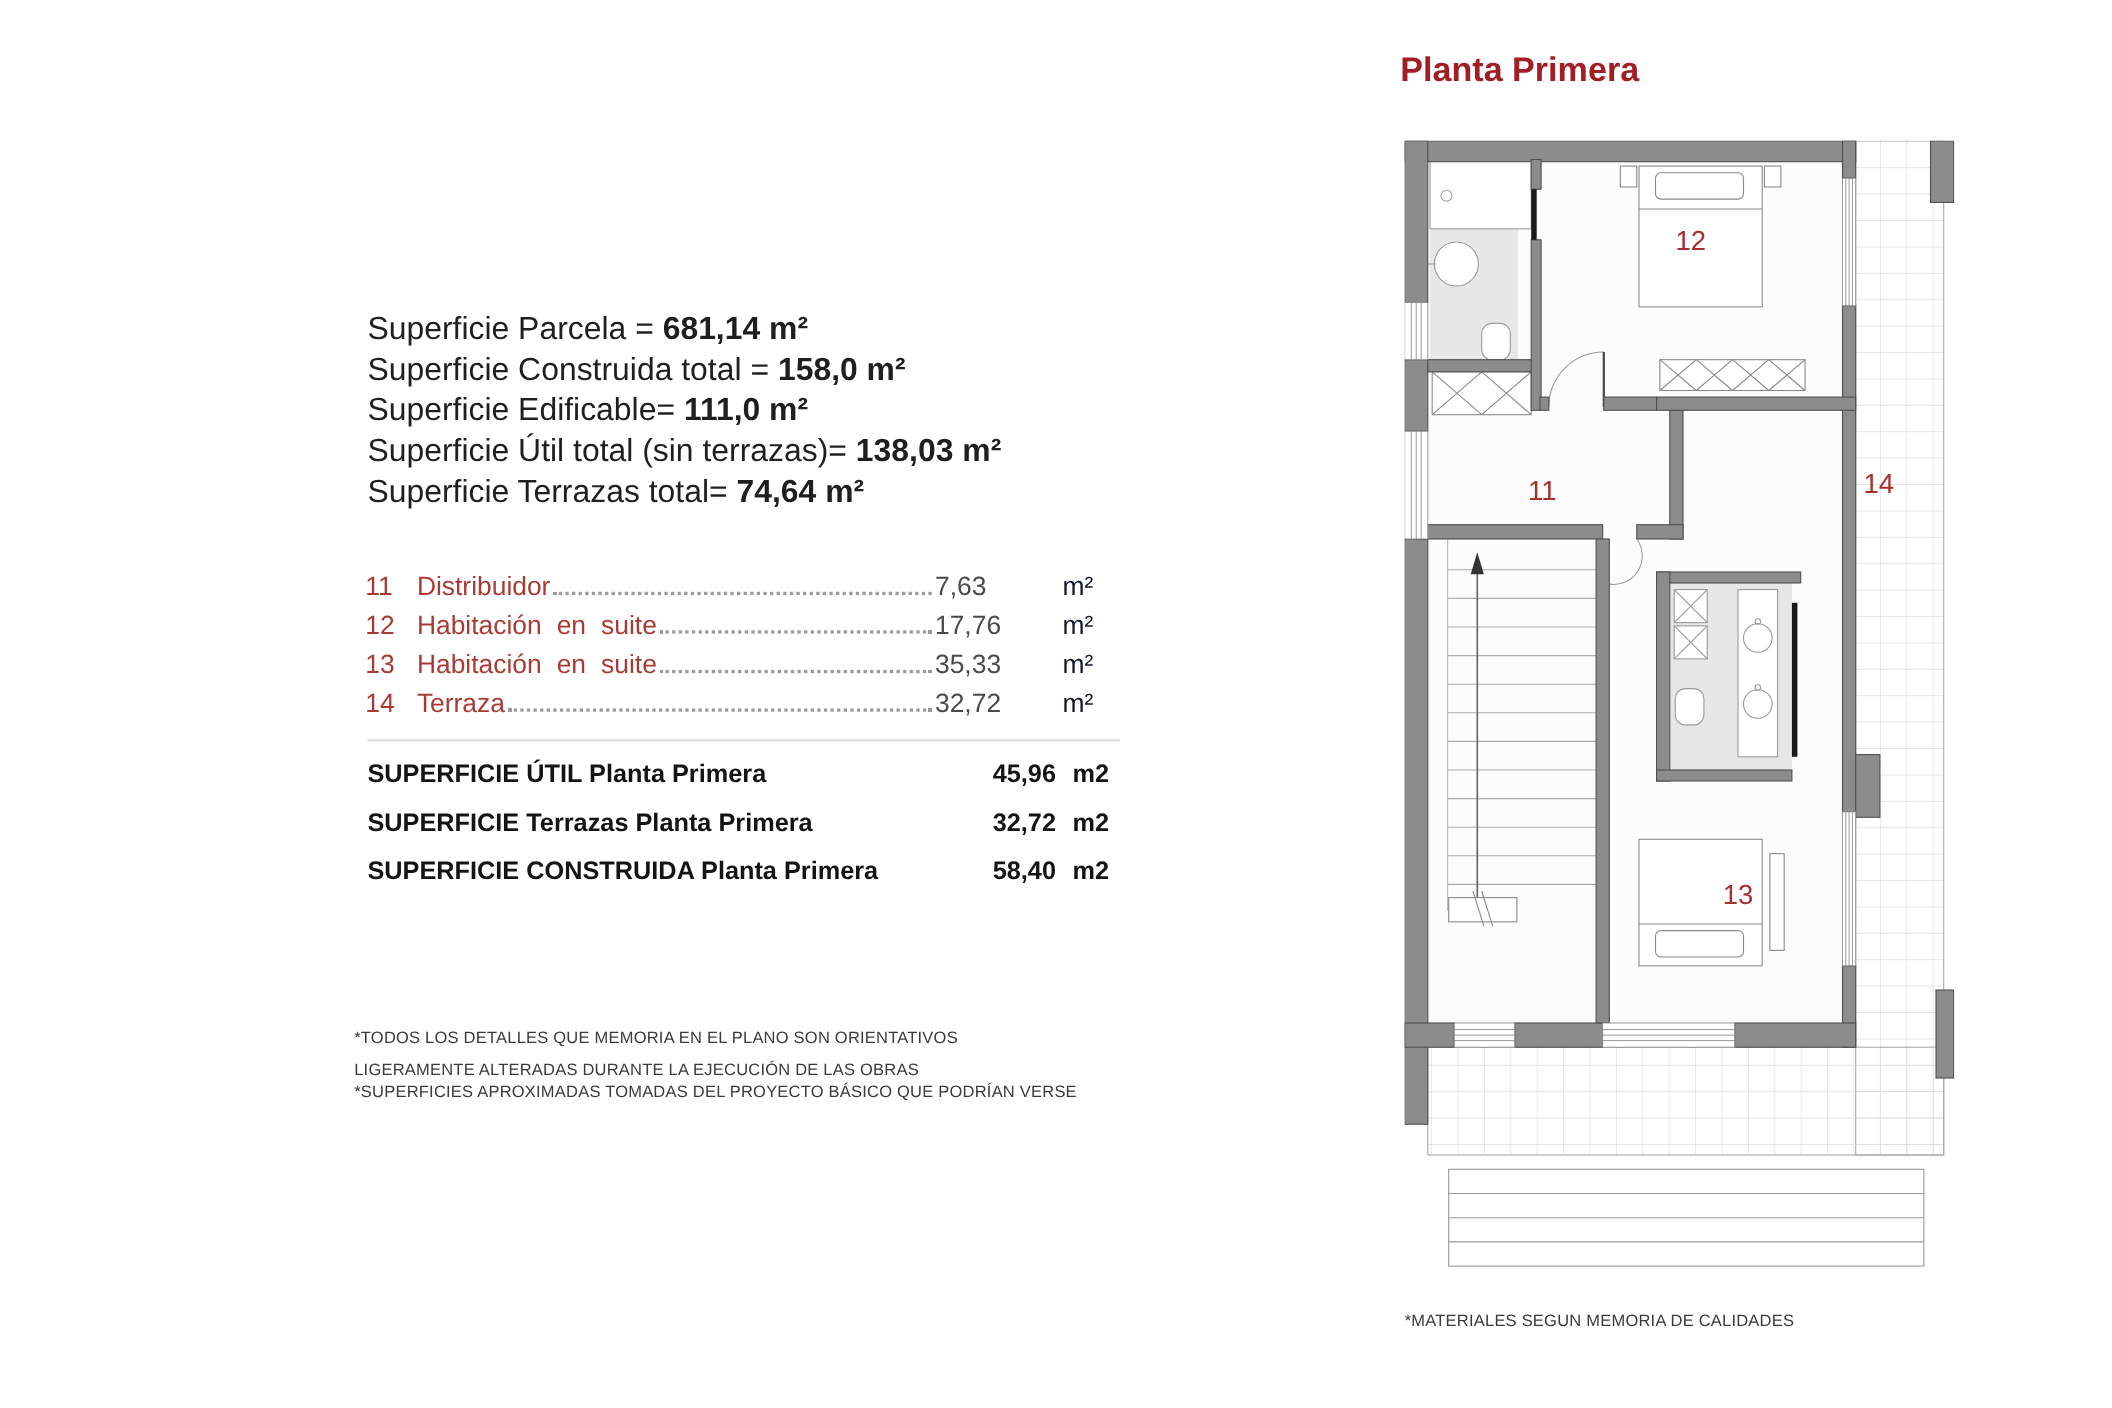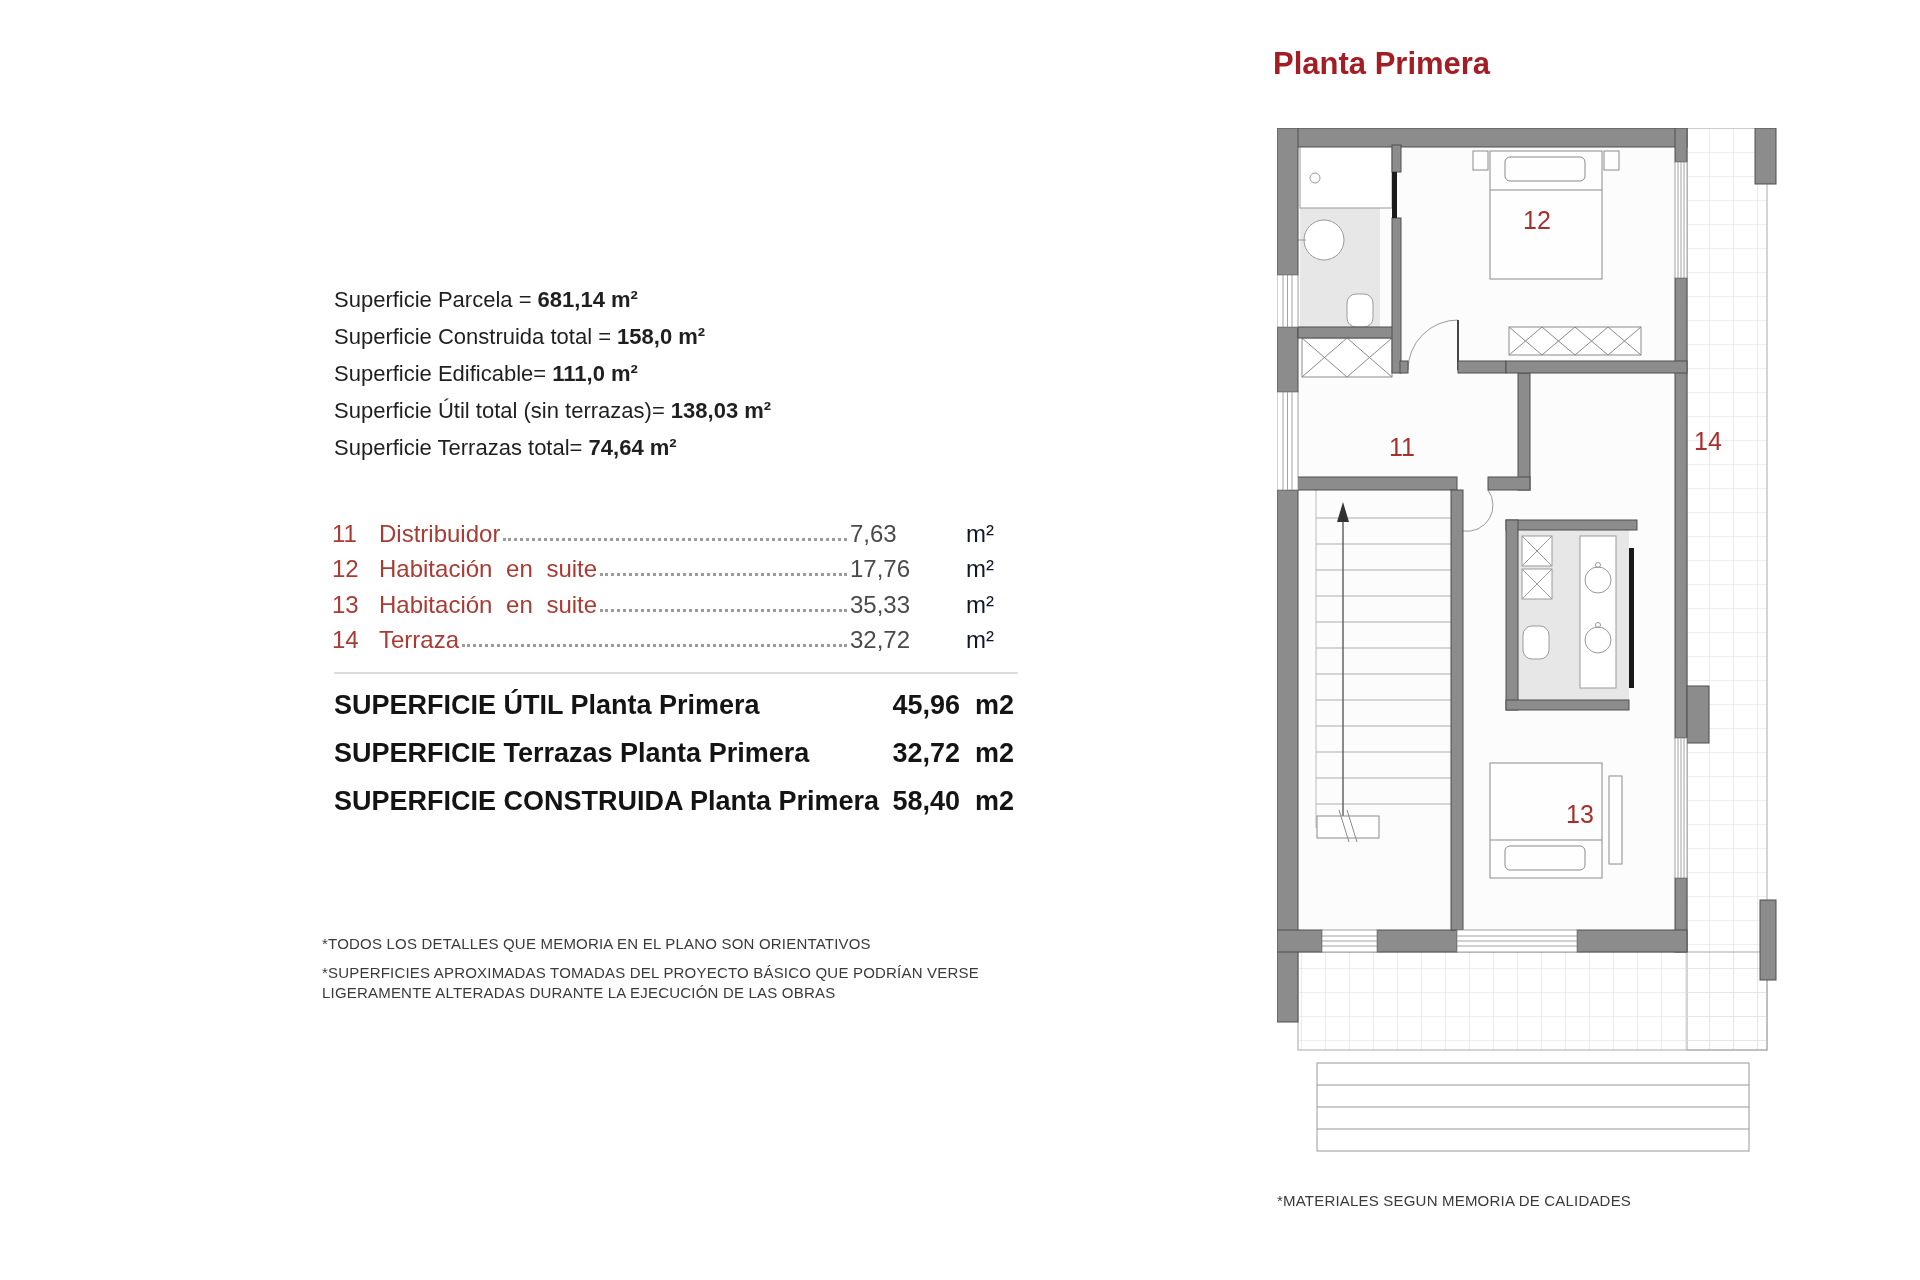--- a/index.html
+++ b/index.html
@@ -3,36 +3,36 @@
 <meta charset="utf-8">
 <style>
   html,body{margin:0;padding:0;}
   body{
     width:1920px;height:1280px;position:relative;background:#FFFFFF;
     font-family:"Liberation Sans", sans-serif;color:#1F1F1F;overflow:hidden;
   }
   .abs{position:absolute;}
 
   
-  .specs{left:334px;top:281px;font-size:22px;line-height:37px;color:#1F1F1F;}
+  .specs{left:334px;top:281px;font-size:29px;line-height:37px;color:#1F1F1F;}
   .sum-line b{font-weight:700;}
 
   
   .room-list{left:332px;top:512px;width:680px;}
   .room-row{display:flex;align-items:flex-end;height:35.5px;font-size:24px;color:#A93B34;}
   .room-num{width:47px;flex:none;}
   .room-name{flex:none;word-spacing:7px;}
   .leader{flex:1;border-bottom:3px dotted #9B9B9B;margin:0 3px 7px 3px;}
   .room-val{width:88px;flex:none;text-align:left;color:#4A4A4A;}
   .room-unit{flex:none;margin-left:28px;width:46px;color:#0f172a;}
 
   .divider{left:334px;top:672px;width:684px;height:2px;background:#DCDCDC;}
 
   
-  .totals{left:334px;top:690px;width:690px;font-weight:700;font-size:27px;color:#141414;}
+  .totals{left:334px;top:690px;width:690px;font-weight:700;font-size:23px;color:#141414;}
   .total-row{display:flex;align-items:baseline;margin-bottom:17px;}
   .total-label{width:556px;flex:none;}
   .total-val{width:70px;flex:none;text-align:right;}
   .total-unit{margin-left:15px;}
 
   
   .footnotes{left:322px;top:934px;font-size:15px;line-height:20px;color:#3A3A3A;letter-spacing:.2px;}
   .fn-gap{margin-bottom:9px;}
 
   
@@ -99,22 +99,22 @@
   </div>
   <div class="total-row">
     <span class="total-label">SUPERFICIE CONSTRUIDA Planta Primera</span>
     <span class="total-val">58,40</span>
     <span class="total-unit">m2</span>
   </div>
 </section>
 
 <section class="abs footnotes">
   <div class="fn-gap">*TODOS LOS DETALLES QUE MEMORIA EN EL PLANO SON ORIENTATIVOS</div>
+  <div>LIGERAMENTE ALTERADAS DURANTE LA EJECUCIÓN DE LAS OBRAS</div>
   <div>*SUPERFICIES APROXIMADAS TOMADAS DEL PROYECTO BÁSICO QUE PODRÍAN VERSE</div>
-  <div>LIGERAMENTE ALTERADAS DURANTE LA EJECUCIÓN DE LAS OBRAS</div>
 </section>
 
 <h1 class="abs plan-title">Planta Primera</h1>
 
 <div class="abs plan">
   <svg width="500" height="1030" viewBox="0 0 500 1030">
     <defs>
       <pattern id="grid" width="24" height="24" patternUnits="userSpaceOnUse">
         <path d="M24 0H0V24" fill="none" stroke="#DDDDDD" stroke-width="1.2"></path>
       </pattern>

